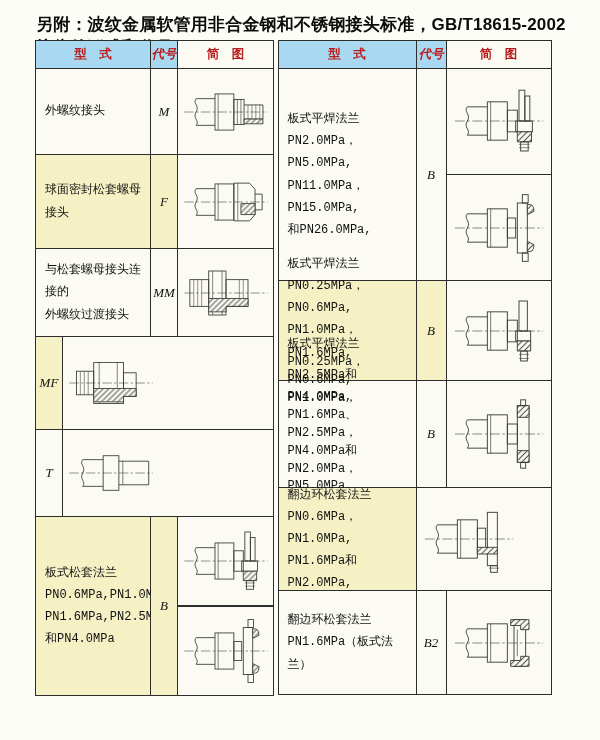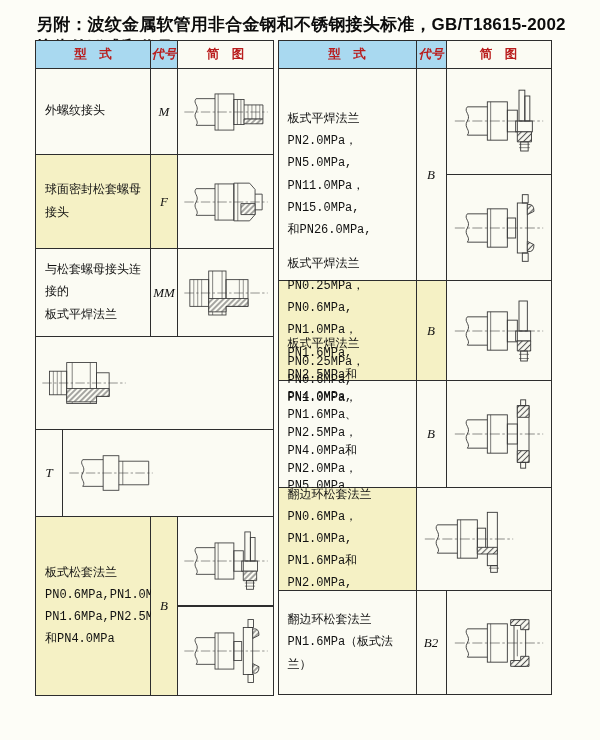--- a/index.html
+++ b/index.html
@@ -119,41 +119,42 @@
                 <path d="M75 44h18v14h-18z" fill="url(#hch)"></path>
                 <path d="M93 32h9v20h-9"></path>
               </g>
             </svg>
           </div>
         </div>
     </div>
 
     <div class="row lr2">
       <div class="cell c-type">与松套螺母接头连接的
-板式平焊法兰</div>
+外螺纹过渡接头</div>
       <div class="cell c-code">MM</div>
       <div class="cell c-diag">
           <div class="dwrap">
             <svg viewBox="0 0 112 84" xmlns="http://www.w3.org/2000/svg">
               <g stroke="#3a3a3a" fill="none" stroke-width="1.1">
                 <path d="M3 42h106" stroke-width="0.7" stroke-dasharray="12 3 3 3"></path>
                 <rect x="10" y="25" width="24" height="34"></rect>
                 <path d="M15 25v34M20 25v34M25 25v34" stroke-width="0.7"></path>
                 <rect x="34" y="14" width="22" height="56"></rect>
                 <path d="M39 14v56M51 14v56" stroke-width="0.8"></path>
                 <rect x="56" y="25" width="28" height="34"></rect>
                 <path d="M73 25v34M78 25v34" stroke-width="0.7"></path>
                 <path d="M34 49h50v10h-28v7h-22z" fill="url(#hch)"></path>
               </g>
             </svg>
           </div>
         </div>
     </div>
 
     <div class="row lr3">
+      <div class="cell c-code hl">MF</div>
       <div class="cell c-diag">
           <div class="dwrap">
             <svg viewBox="0 0 112 84" xmlns="http://www.w3.org/2000/svg">
               <g stroke="#3a3a3a" fill="none" stroke-width="1.1">
                 <path d="M3 42h106" stroke-width="0.7" stroke-dasharray="12 3 3 3"></path>
                 <rect x="12" y="27" width="22" height="30"></rect>
                 <path d="M17 27v30M22 27v30M27 27v30" stroke-width="0.7"></path>
                 <rect x="34" y="16" width="38" height="52"></rect>
                 <path d="M41 16v52M64 16v52" stroke-width="0.8"></path>
                 <rect x="72" y="29" width="16" height="30"></rect>

